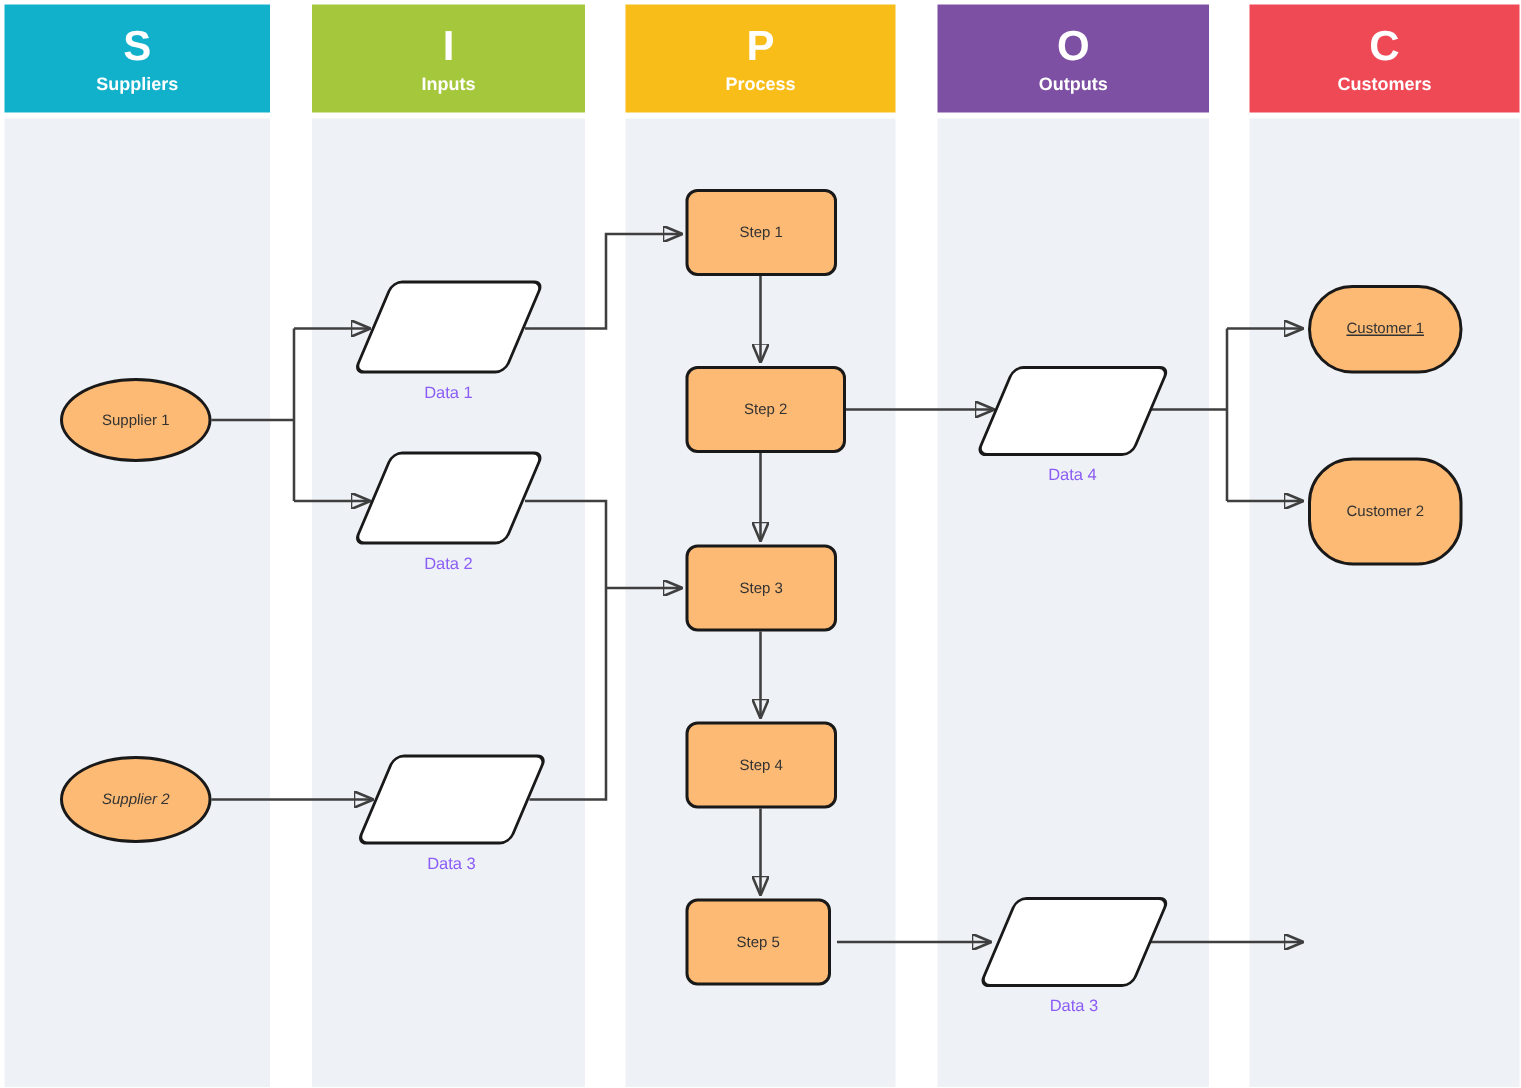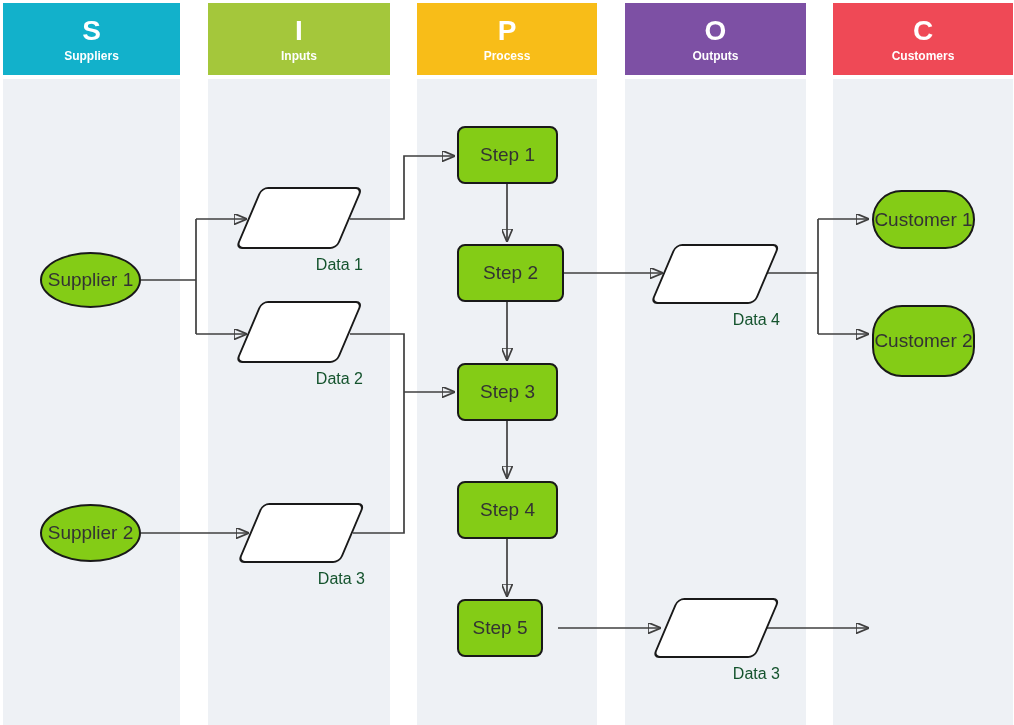--- a/index.html
+++ b/index.html
@@ -20,35 +20,35 @@
   .col1{left:3px;width:177px;}
   .col2{left:208px;width:182px;}
   .col3{left:417px;width:180px;}
   .col4{left:625px;width:181px;}
   .col5{left:833px;width:180px;}
   
   .connectors{position:absolute;left:0;top:0;pointer-events:none;}
   .connectors path{stroke:#3f3f3f;stroke-width:1.7;fill:none;}
   
   .node{
-    position:absolute;background:#84cc16;border:2.5px solid #191919;
+    position:absolute;background:#fdba74;border:2.5px solid #191919;
     display:flex;align-items:center;justify-content:center;
-    font-size:19px;color:#333333;box-sizing:border-box;text-align:center;
+    font-size:10px;color:#333333;box-sizing:border-box;text-align:center;
   }
   .ellipse{border-radius:50%;}
   .stadium{border-radius:30px;}
   .step{border-radius:8px;}
   .pgram-box{position:absolute;}
   .pgram{
     position:absolute;left:0;top:0;background:#ffffff;border:2.5px solid #191919;
     border-radius:7px;box-sizing:border-box;
     transform:skewX(-23deg);transform-origin:0 100%;
   }
   .shape-caption{
-    position:absolute;font-size:16px;color:#14532d;text-align:right;line-height:1;
+    position:absolute;font-size:11px;color:#8b5cf6;text-align:center;line-height:1;
   }
 </style>
 </head>
 <body>
 
 <div class="canvas">
 
   <div class="column-band col1"></div>
   <div class="column-band col2"></div>
   <div class="column-band col3"></div>
@@ -97,21 +97,21 @@
     <path d="M767 273 H818 M818 219 V334"></path>
     <path d="M818 219 H868" marker-end="url(#arrow)"></path>
     <path d="M818 334 H868" marker-end="url(#arrow)"></path>
     <path d="M558 628 H660" marker-end="url(#arrow)"></path>
     <path d="M765 628 H868" marker-end="url(#arrow)"></path>
   </svg>
 
   <div class="node ellipse" style="left:40px;top:252px;width:101px;height:56px;text-align:center;">
     <span>Supplier 1</span>
   </div>
-  <div class="node ellipse" style="left:40px;top:504px;width:101px;height:58px;">
+  <div class="node ellipse" style="left:40px;top:504px;width:101px;height:58px;font-style:italic;">
     <span>Supplier 2</span>
   </div>
 
   <div class="pgram-box" style="left:235px;top:187px;width:128px;height:62px;">
     <div class="pgram" style="width:102px;height:62px;"></div>
   </div>
   <div class="shape-caption" style="left:235px;top:257px;width:128px;">Data 1</div>
 
   <div class="pgram-box" style="left:235px;top:301px;width:128px;height:62px;">
     <div class="pgram" style="width:102px;height:62px;"></div>
@@ -128,34 +128,34 @@
   </div>
   <div class="node step" style="left:457px;top:244px;width:107px;height:58px;">
     <span>Step 2</span>
   </div>
   <div class="node step" style="left:457px;top:363px;width:101px;height:58px;">
     <span>Step 3</span>
   </div>
   <div class="node step" style="left:457px;top:481px;width:101px;height:58px;">
     <span>Step 4</span>
   </div>
-  <div class="node step" style="left:457px;top:599px;width:86px;height:58px;">
+  <div class="node step" style="left:457px;top:599px;width:97px;height:58px;">
     <span>Step 5</span>
   </div>
 
   <div class="pgram-box" style="left:650px;top:244px;width:130px;height:60px;">
     <div class="pgram" style="width:105px;height:60px;"></div>
   </div>
   <div class="shape-caption" style="left:650px;top:312px;width:130px;">Data 4</div>
 
   <div class="pgram-box" style="left:652px;top:598px;width:128px;height:60px;">
     <div class="pgram" style="width:103px;height:60px;"></div>
   </div>
   <div class="shape-caption" style="left:652px;top:666px;width:128px;">Data 3</div>
 
-  <div class="node stadium" style="left:872px;top:190px;width:103px;height:59px;">
+  <div class="node stadium" style="left:872px;top:190px;width:103px;height:59px;text-decoration:underline;">
     <span>Customer 1</span>
   </div>
   <div class="node stadium" style="left:872px;top:305px;width:103px;height:72px;">
     <span>Customer 2</span>
   </div>
 
 </div>
 
 </body></html>

